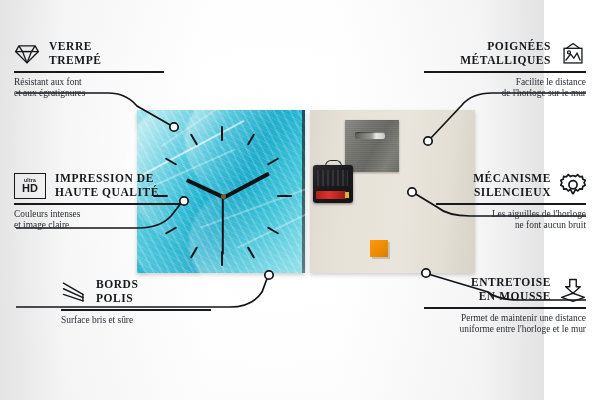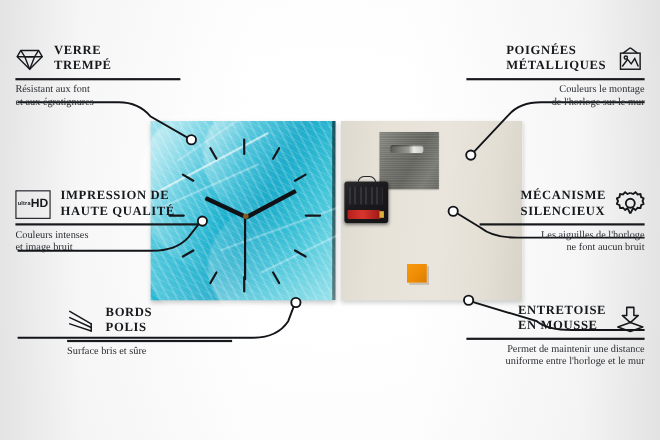--- a/index.html
+++ b/index.html
@@ -1,17 +1,17 @@
 <!DOCTYPE html>
 <html><head>
 <meta charset="utf-8">
 <style>
   html,body{margin:0;padding:0;}
   body{width:600px;height:400px;overflow:hidden;font-family:"Liberation Serif",serif;}
-  #stage{position:relative;width:600px;height:400px;
+  #stage{position:relative;width:544px;height:400px;
     background:
       radial-gradient(ellipse 60% 70% at 50% 45%, #ffffff 0%, #fdfdfd 45%, #f2f2f2 72%, #e6e6e6 100%);
   }
   #stage:before{content:"";position:absolute;inset:0;
     background:linear-gradient(90deg,#e3e3e3 0%,#f7f7f7 12%,#ffffff 38%,#ffffff 62%,#f6f6f6 88%,#e2e2e2 100%);
     opacity:.85;}
 
   
   #product{position:absolute;left:137px;top:110px;width:338px;height:163px;}
   .clock-body{position:absolute;left:0;top:0;width:168px;height:163px;
@@ -68,26 +68,26 @@
 
   
   svg.lines{position:absolute;inset:0;width:600px;height:400px;pointer-events:none;}
 
   
   .feat{position:absolute;}
   .feat .head{display:flex;align-items:center;gap:9px;}
   .feat.right .head{flex-direction:row;justify-content:flex-end;}
   .title{font-family:"Liberation Serif",serif;font-weight:bold;font-size:11.5px;letter-spacing:.55px;
     color:#16181c;line-height:13.5px;text-transform:uppercase;white-space:pre-line;}
-  .feat.right .title{}
+  .feat.right .title{text-align:right;}
   .rule{height:1.5px;background:#17191d;margin:4px 0 4px;}
   .desc{font-family:"Liberation Serif",serif;font-size:9.4px;color:#2a2d32;line-height:11.6px;white-space:pre-line;}
   .feat.right .desc{text-align:right;}
   .ico{width:26px;height:26px;flex:0 0 26px;display:block;}
-  .hdbox{width:30px;height:24px;border:1.6px solid #16181c;display:flex;
+  .hdbox{width:30px;height:24px;border:1.6px solid #16181c;display:flex;flex-direction:column;
     align-items:center;justify-content:center;flex:0 0 30px;}
   .hdbox .u{font-family:"Liberation Sans",sans-serif;font-size:5px;font-weight:bold;letter-spacing:.2px;line-height:5px;color:#16181c;}
   .hdbox .h{font-family:"Liberation Sans",sans-serif;font-size:11px;font-weight:bold;line-height:11px;color:#16181c;}
 
   #f-verre{left:14px;top:40px;width:150px;}
   #f-impression{left:14px;top:172px;width:166px;}
   #f-bords{left:14px;top:278px;width:150px;margin-left:47px;}
   #f-poignees{left:424px;top:40px;width:162px;}
   #f-mecanisme{left:436px;top:172px;width:150px;}
   #f-entretoise{left:424px;top:276px;width:162px;}
@@ -185,21 +185,21 @@
     <div class="head">
       <div class="hdbox">
         <span class="u">ultra</span>
         <span class="h">HD</span>
       </div>
       <div class="title">IMPRESSION DE
 HAUTE QUALITÉ</div>
     </div>
     <div class="rule"></div>
     <div class="desc">Couleurs intenses
-et image bruit</div>
+et image claire</div>
   </div>
 
   <div class="feat left" id="f-bords">
     <div class="head">
       <svg class="ico" viewBox="0 0 32 28">
         <g fill="none" stroke="#16181c" stroke-width="1.7" stroke-linecap="round">
           <path d="M3 3 L27 17"></path>
             <path d="M3 10 L27 21"></path>
             <path d="M3 17 L27 25"></path>
           <path d="M27 17 L27 25"></path>
@@ -220,21 +220,21 @@
         <g fill="none" stroke="#16181c" stroke-width="1.6">
           <path d="M16 1 L8 7"></path>
             <path d="M16 1 L24 7"></path>
           <rect x="5" y="7" width="22" height="18"></rect>
           <path d="M7 22 L13 14 L17 19 L21 13 L25 22"></path>
           <circle cx="11" cy="12" r="1.8"></circle>
         </g>
       </svg>
     </div>
     <div class="rule"></div>
-    <div class="desc">Couleurs le montage
+    <div class="desc">Facilite le distance
 de l'horloge sur le mur</div>
   </div>
 
   <div class="feat right" id="f-mecanisme">
     <div class="head">
       <div class="title">MÉCANISME
 SILENCIEUX</div>
       <svg class="ico" viewBox="0 0 32 32">
         <g fill="none" stroke="#16181c" stroke-width="2.1">
           <path d="M16 3 l3.2 1.2 2.6-2.1 2.4 2.6 3.2-.4.7 3.4 3 1.4-1.4 3 1.4 3-3 1.4-.7 3.4-3.2-.4-2.4 2.6-2.6-2.1L16 26"></path>

